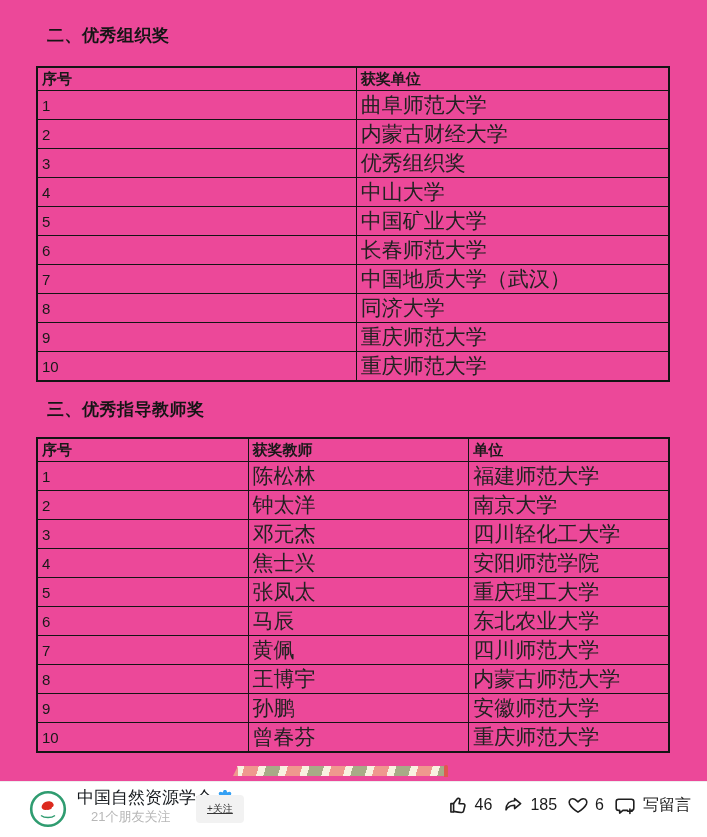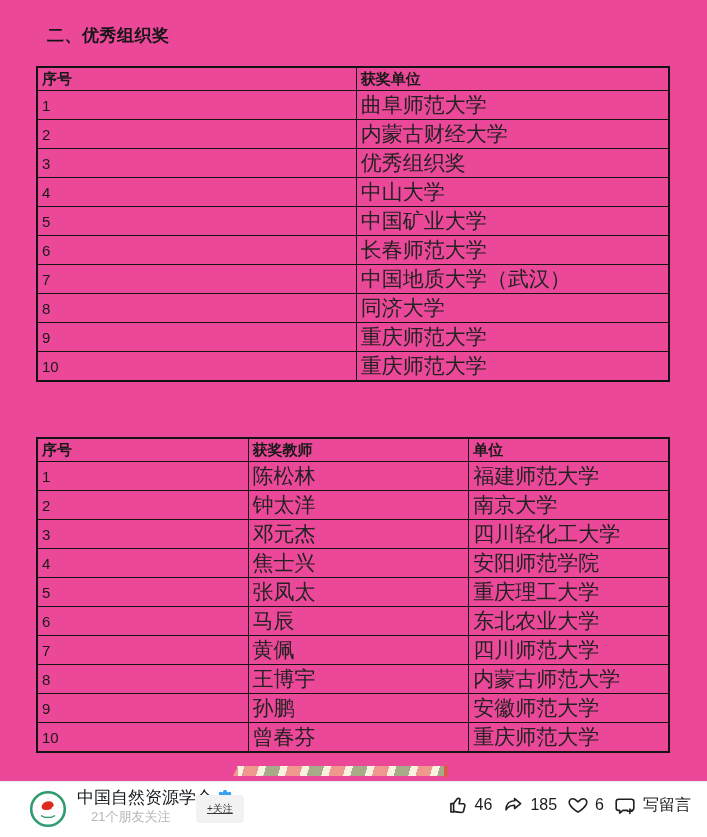--- a/index.html
+++ b/index.html
@@ -129,20 +129,21 @@
           <td class="num">9</td>
           <td>重庆师范大学</td>
         </tr>
         <tr>
           <td class="num">10</td>
           <td>重庆师范大学</td>
         </tr>
       </tbody>
     </table>
 
+  <h2 class="sec-heading h1">三、优秀指导教师奖</h2>
 
   <table class="award-table t1">
       <colgroup>
         <col class="c0">
         <col class="c1">
         <col class="c2">
       </colgroup>
       <thead>
         <tr>
           <th>序号</th>

